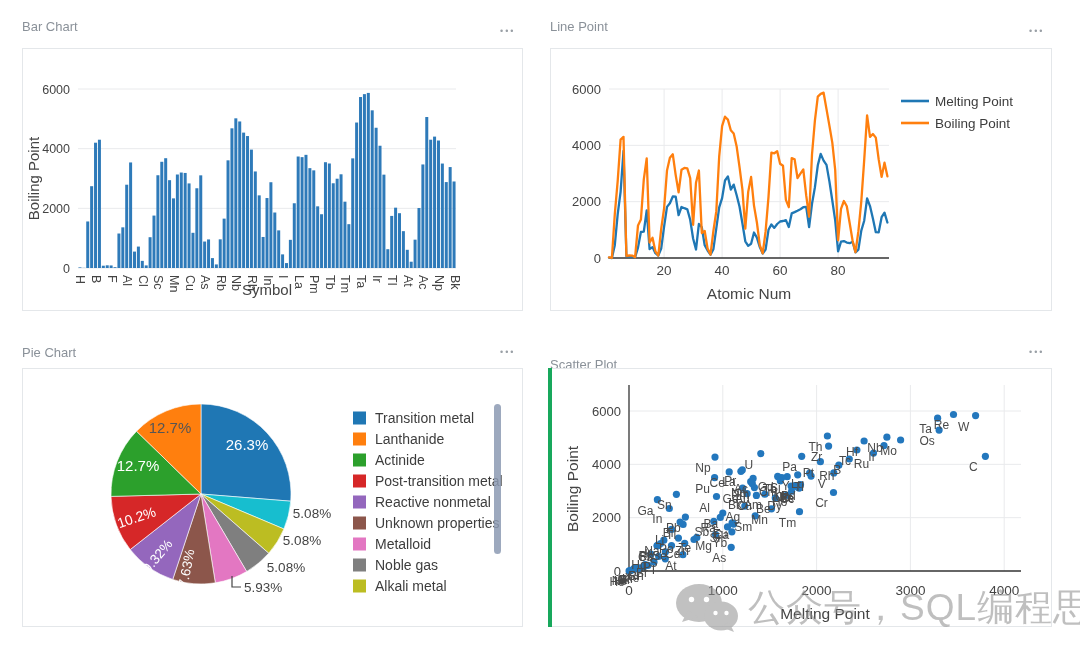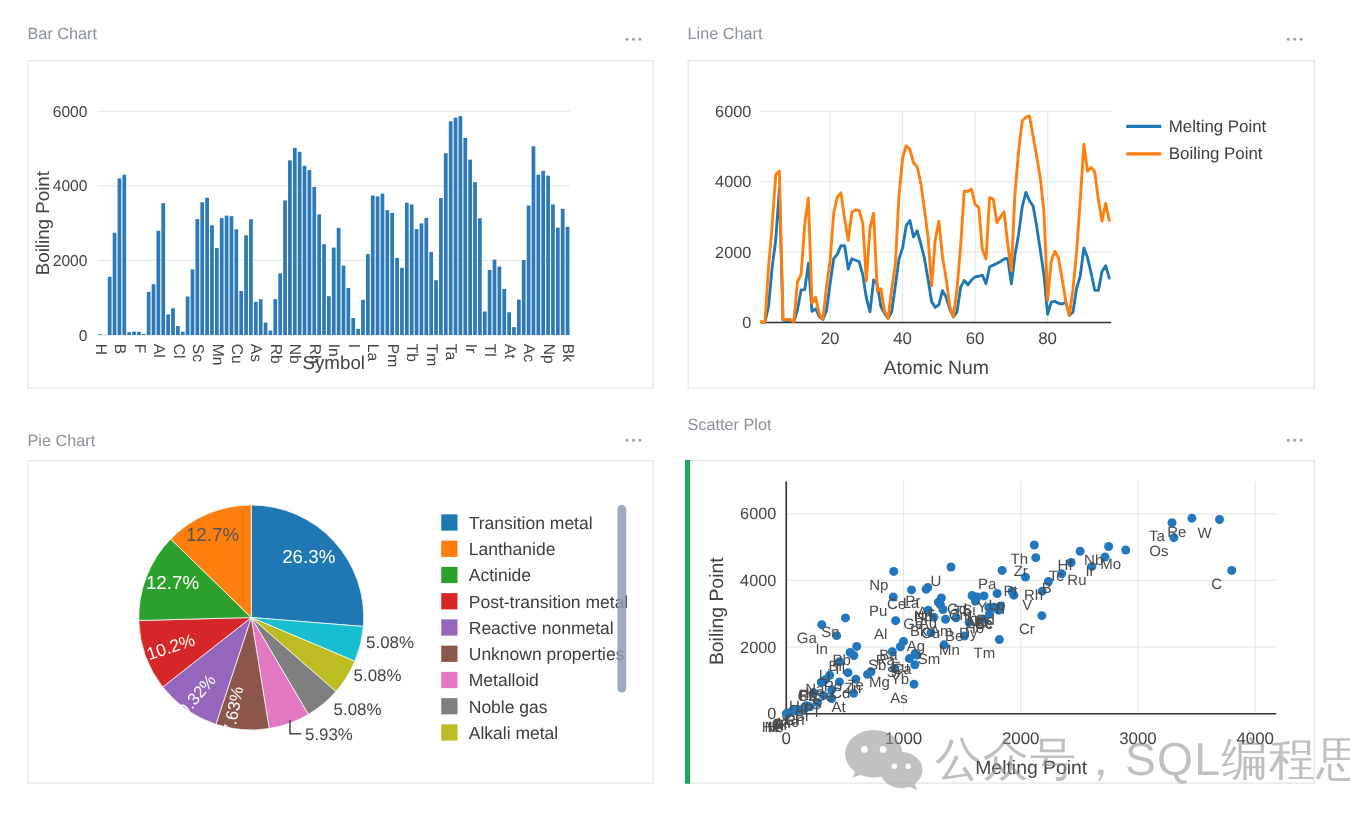--- a/index.html
+++ b/index.html
@@ -210,21 +210,21 @@
             <text x="0" y="3.5" fill="#444444" font-size="12.5" text-anchor="start">Bk</text>
           </g>
         </g>
         <text x="244" y="246" fill="#444444" font-size="15" text-anchor="middle">Symbol</text>
         <g transform="translate(16,129.5) rotate(-90)">
           <text x="0" y="0" fill="#444444" font-size="15" text-anchor="middle">Boiling Point</text>
         </g>
       </svg>
   </div>
 
-  <span class="ptitle" style="left:550px;top:19px">Line Chart</span>
+  <span class="ptitle" style="left:550px;top:19px">Line Point</span>
   <span class="menu" style="left:1029px;top:27px">•••</span>
   <div class="card" style="left:550px;top:48px;width:502px;height:263px">
     <svg id="svg-line" width="500" height="261">
         <line x1="113.1" y1="40" x2="113.1" y2="209" stroke="#e9eaec"></line>
         <line x1="171.1" y1="40" x2="171.1" y2="209" stroke="#e9eaec"></line>
         <line x1="229.1" y1="40" x2="229.1" y2="209" stroke="#e9eaec"></line>
         <line x1="287.1" y1="40" x2="287.1" y2="209" stroke="#e9eaec"></line>
         <line x1="58" y1="152.66666666666666" x2="338" y2="152.66666666666666" stroke="#e9eaec"></line>
         <line x1="58" y1="96.33333333333333" x2="338" y2="96.33333333333333" stroke="#e9eaec"></line>
         <line x1="58" y1="40" x2="338" y2="40" stroke="#e9eaec"></line>
@@ -298,21 +298,21 @@
           <text x="352" y="201" fill="#3d3d3d" font-size="14">Noble gas</text>
           <rect x="330" y="210.5" width="13" height="13" fill="#bcbd22"></rect>
           <text x="352" y="222" fill="#3d3d3d" font-size="14">Alkali metal</text>
           <rect x="330" y="231.5" width="13" height="13" fill="#17becf"></rect>
           <text x="352" y="243" fill="#3d3d3d" font-size="14">Alkaline earth metal</text>
         </g>
         <rect x="471" y="35" width="7" height="150" rx="3.5" fill="#8c9ab3" opacity="0.85"></rect>
       </svg>
   </div>
 
-  <span class="ptitle" style="left:550px;top:332px">Scatter Plot</span>
+  <span class="ptitle" style="left:550px;top:357px">Scatter Plot</span>
   <span class="menu" style="left:1029px;top:348px">•••</span>
   <div class="card" style="left:550px;top:368px;width:502px;height:259px">
     <svg id="svg-scatter" width="500" height="257">
         <line x1="171.8" y1="16" x2="171.8" y2="202" stroke="#e9eaec"></line>
         <line x1="265.6" y1="16" x2="265.6" y2="202" stroke="#e9eaec"></line>
         <line x1="359.4" y1="16" x2="359.4" y2="202" stroke="#e9eaec"></line>
         <line x1="453.2" y1="16" x2="453.2" y2="202" stroke="#e9eaec"></line>
         <line x1="78" y1="148.66666666666666" x2="470" y2="148.66666666666666" stroke="#e9eaec"></line>
         <line x1="78" y1="95.33333333333333" x2="470" y2="95.33333333333333" stroke="#e9eaec"></line>
         <line x1="78" y1="42" x2="470" y2="42" stroke="#e9eaec"></line>

